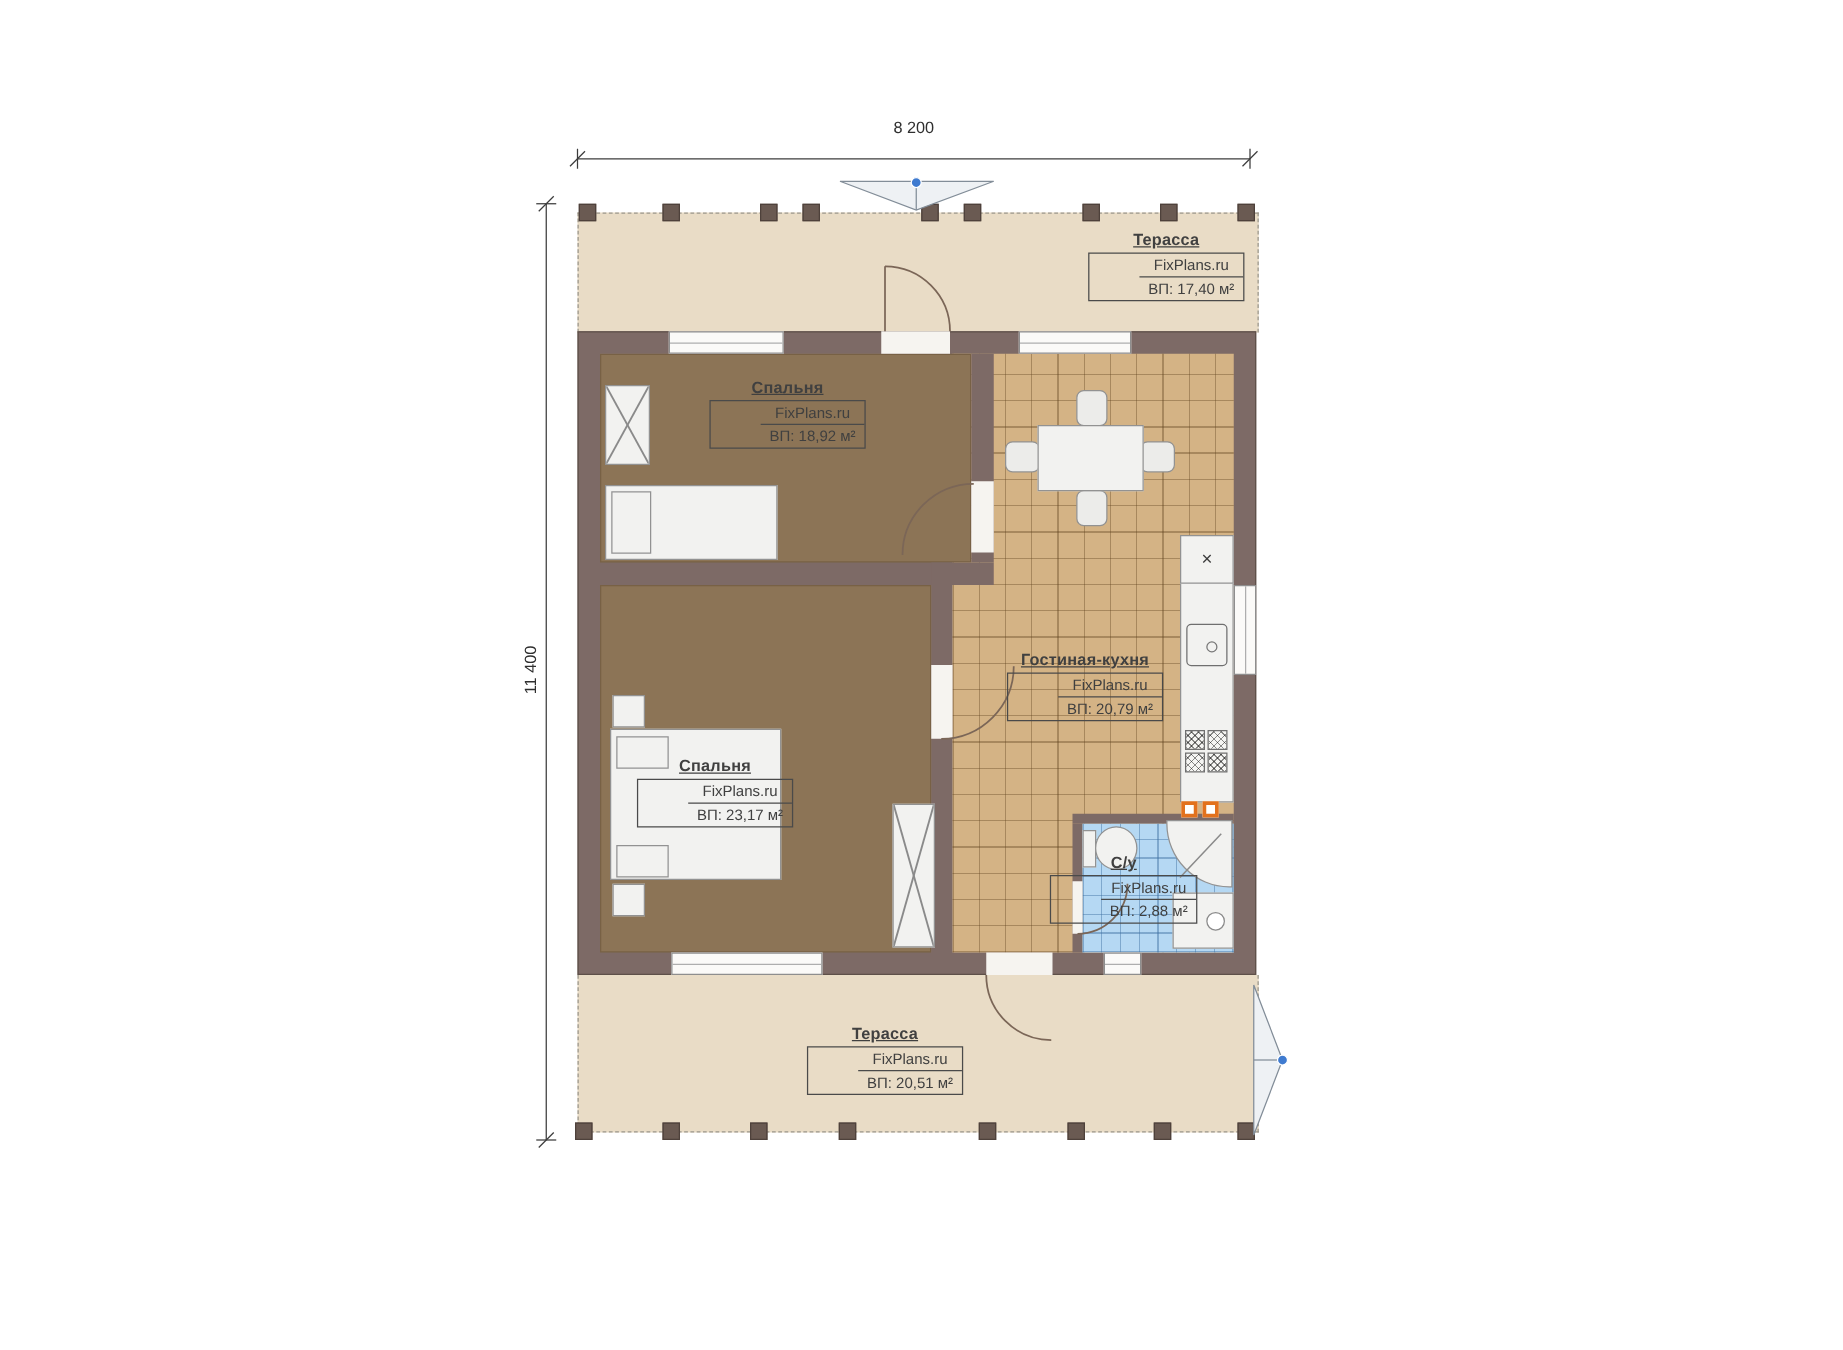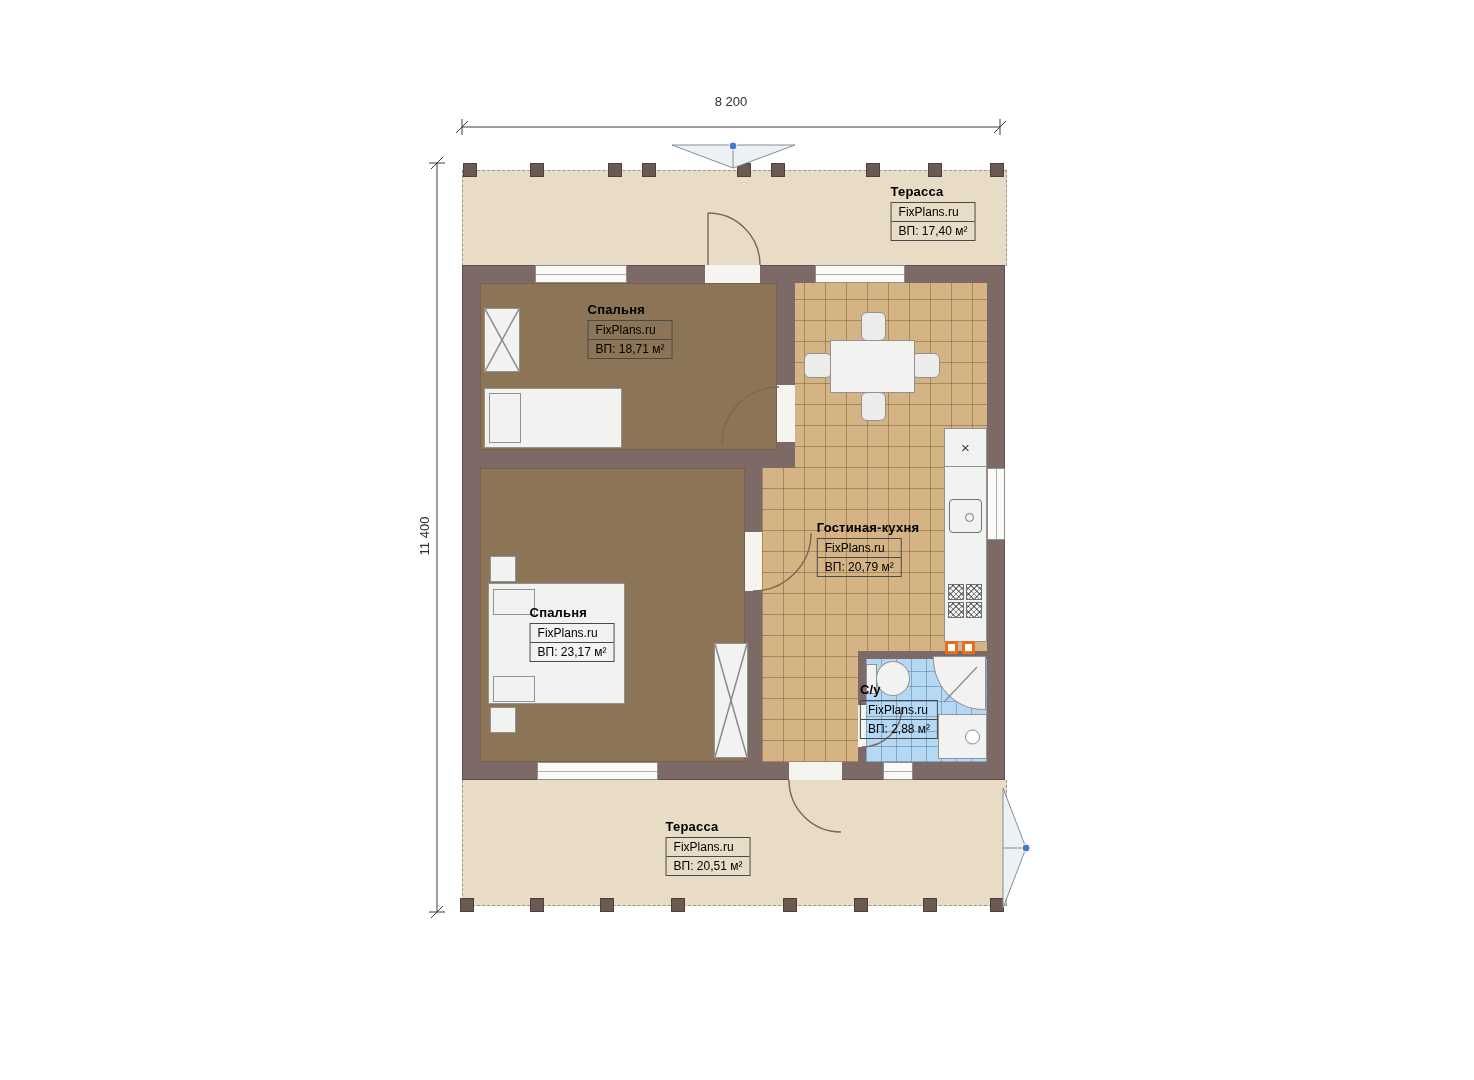--- a/index.html
+++ b/index.html
@@ -32,23 +32,23 @@
   .furn{background:#f2f2f0;border:1px solid #929292;box-sizing:border-box;}
   .chair{border-radius:6px;background:#ececea;}
   .burner{width:16px;height:16px;background:#f5f5f3;border:1px solid #6f6f6f;box-sizing:border-box;
     background-image:repeating-linear-gradient(45deg, rgba(0,0,0,.45) 0 1px, transparent 1px 4px),
                      repeating-linear-gradient(-45deg, rgba(0,0,0,.45) 0 1px, transparent 1px 4px);}
   .orange-sq{width:13px;height:13px;background:#fff;border:3px solid #e2711d;box-sizing:border-box;}
   .fridge-x{display:flex;align-items:center;justify-content:center;font-size:15px;color:#3c3c3c;}
   .drum{position:absolute;right:6px;top:50%;transform:translateY(-50%);width:13px;height:13px;
         border:1px solid #8a8a8a;border-radius:50%;background:#fff;}
   
-  .room-label{position:absolute;transform:translateX(-50%);color:#000000;white-space:nowrap;z-index:30;}
+  .room-label{position:absolute;transform:translateX(-50%);text-align:center;color:#404040;white-space:nowrap;z-index:30;text-decoration:underline;}
   .room-label .title{font-weight:bold;font-size:13px;line-height:15px;margin-bottom:3px;letter-spacing:.2px;}
-  .room-label .box{display:inline-block;border:1px solid #4a4a4a;font-size:12px;line-height:16px;}
+  .room-label .box{display:inline-block;border:1px solid #4a4a4a;font-size:12px;line-height:16px;padding-left:40px;}
   .room-label .row1{border-bottom:1px solid #4a4a4a;padding:1px 7px;}
   .room-label .row2{padding:1px 7px;}
   
   .dim-label{position:absolute;font-size:13px;color:#2f2f2f;z-index:30;}
   svg.overlay{position:absolute;left:0;top:0;z-index:20;pointer-events:none;}
   .wx{position:absolute;inset:0;width:100%;height:100%;}
 </style>
 </head>
 <body>
 
@@ -192,21 +192,21 @@
     <div class="box">
       <div class="row1">FixPlans.ru</div>
       <div class="row2">ВП: 17,40 м²</div>
     </div>
   </div>
 
   <div class="room-label" style="left:630px;top:302px;">
     <div class="title">Спальня</div>
     <div class="box">
       <div class="row1">FixPlans.ru</div>
-      <div class="row2">ВП: 18,71 м²</div>
+      <div class="row2">ВП: 18,92 м²</div>
     </div>
   </div>
 
   <div class="room-label" style="left:868px;top:520px;">
     <div class="title">Гостиная-кухня</div>
     <div class="box">
       <div class="row1">FixPlans.ru</div>
       <div class="row2">ВП: 20,79 м²</div>
     </div>
   </div>

